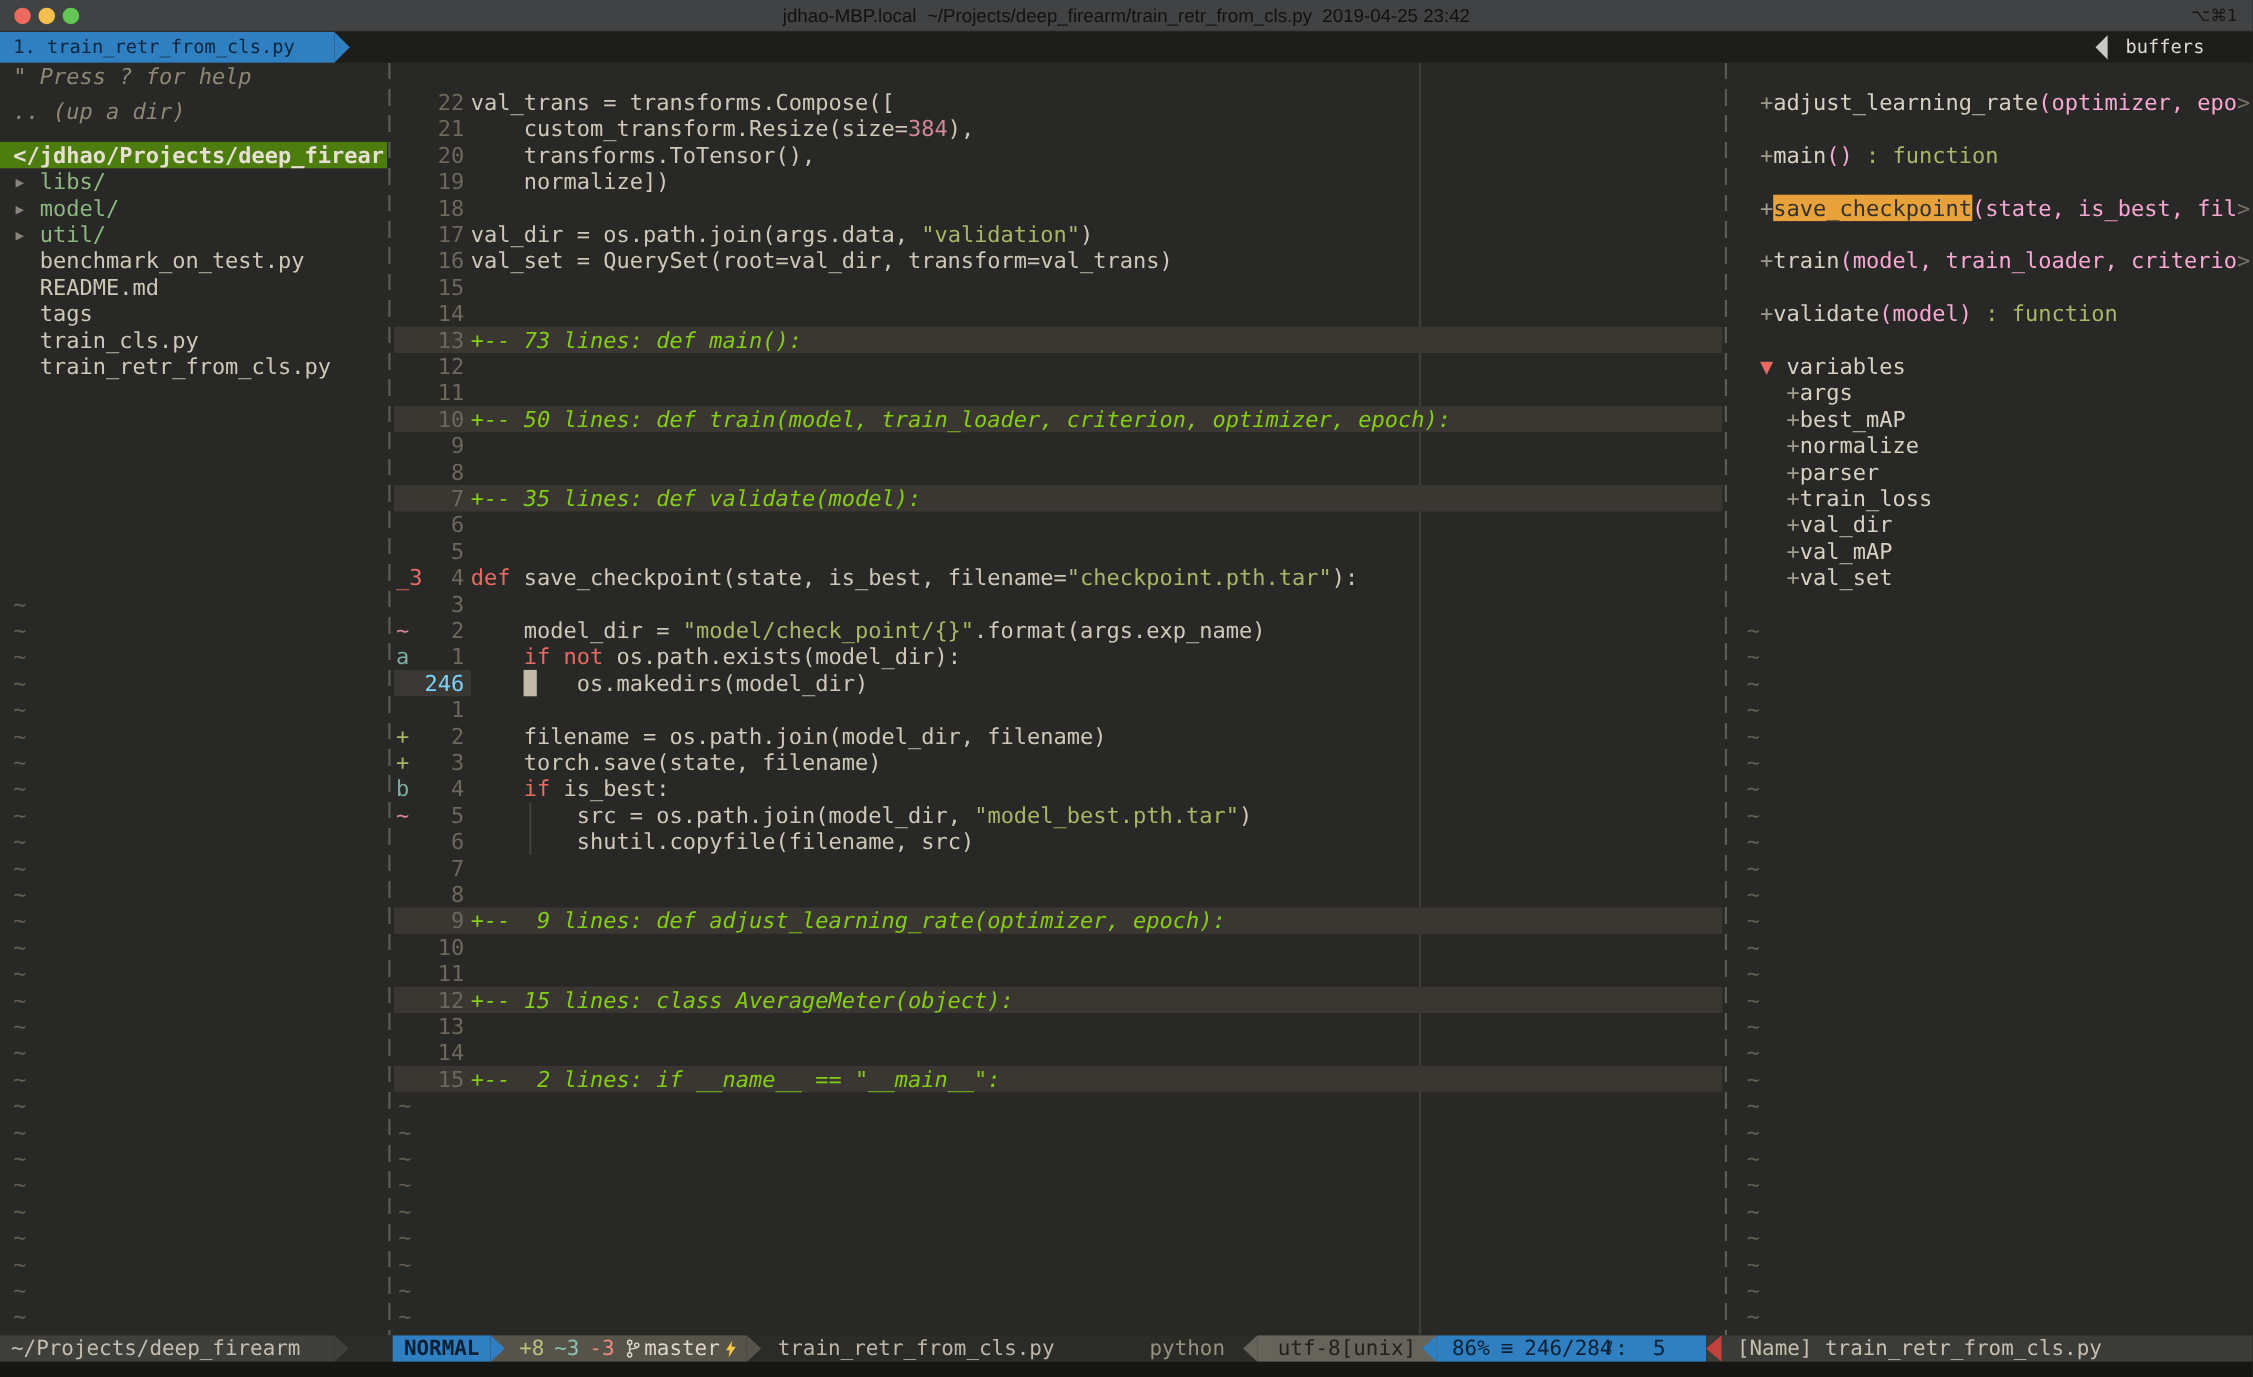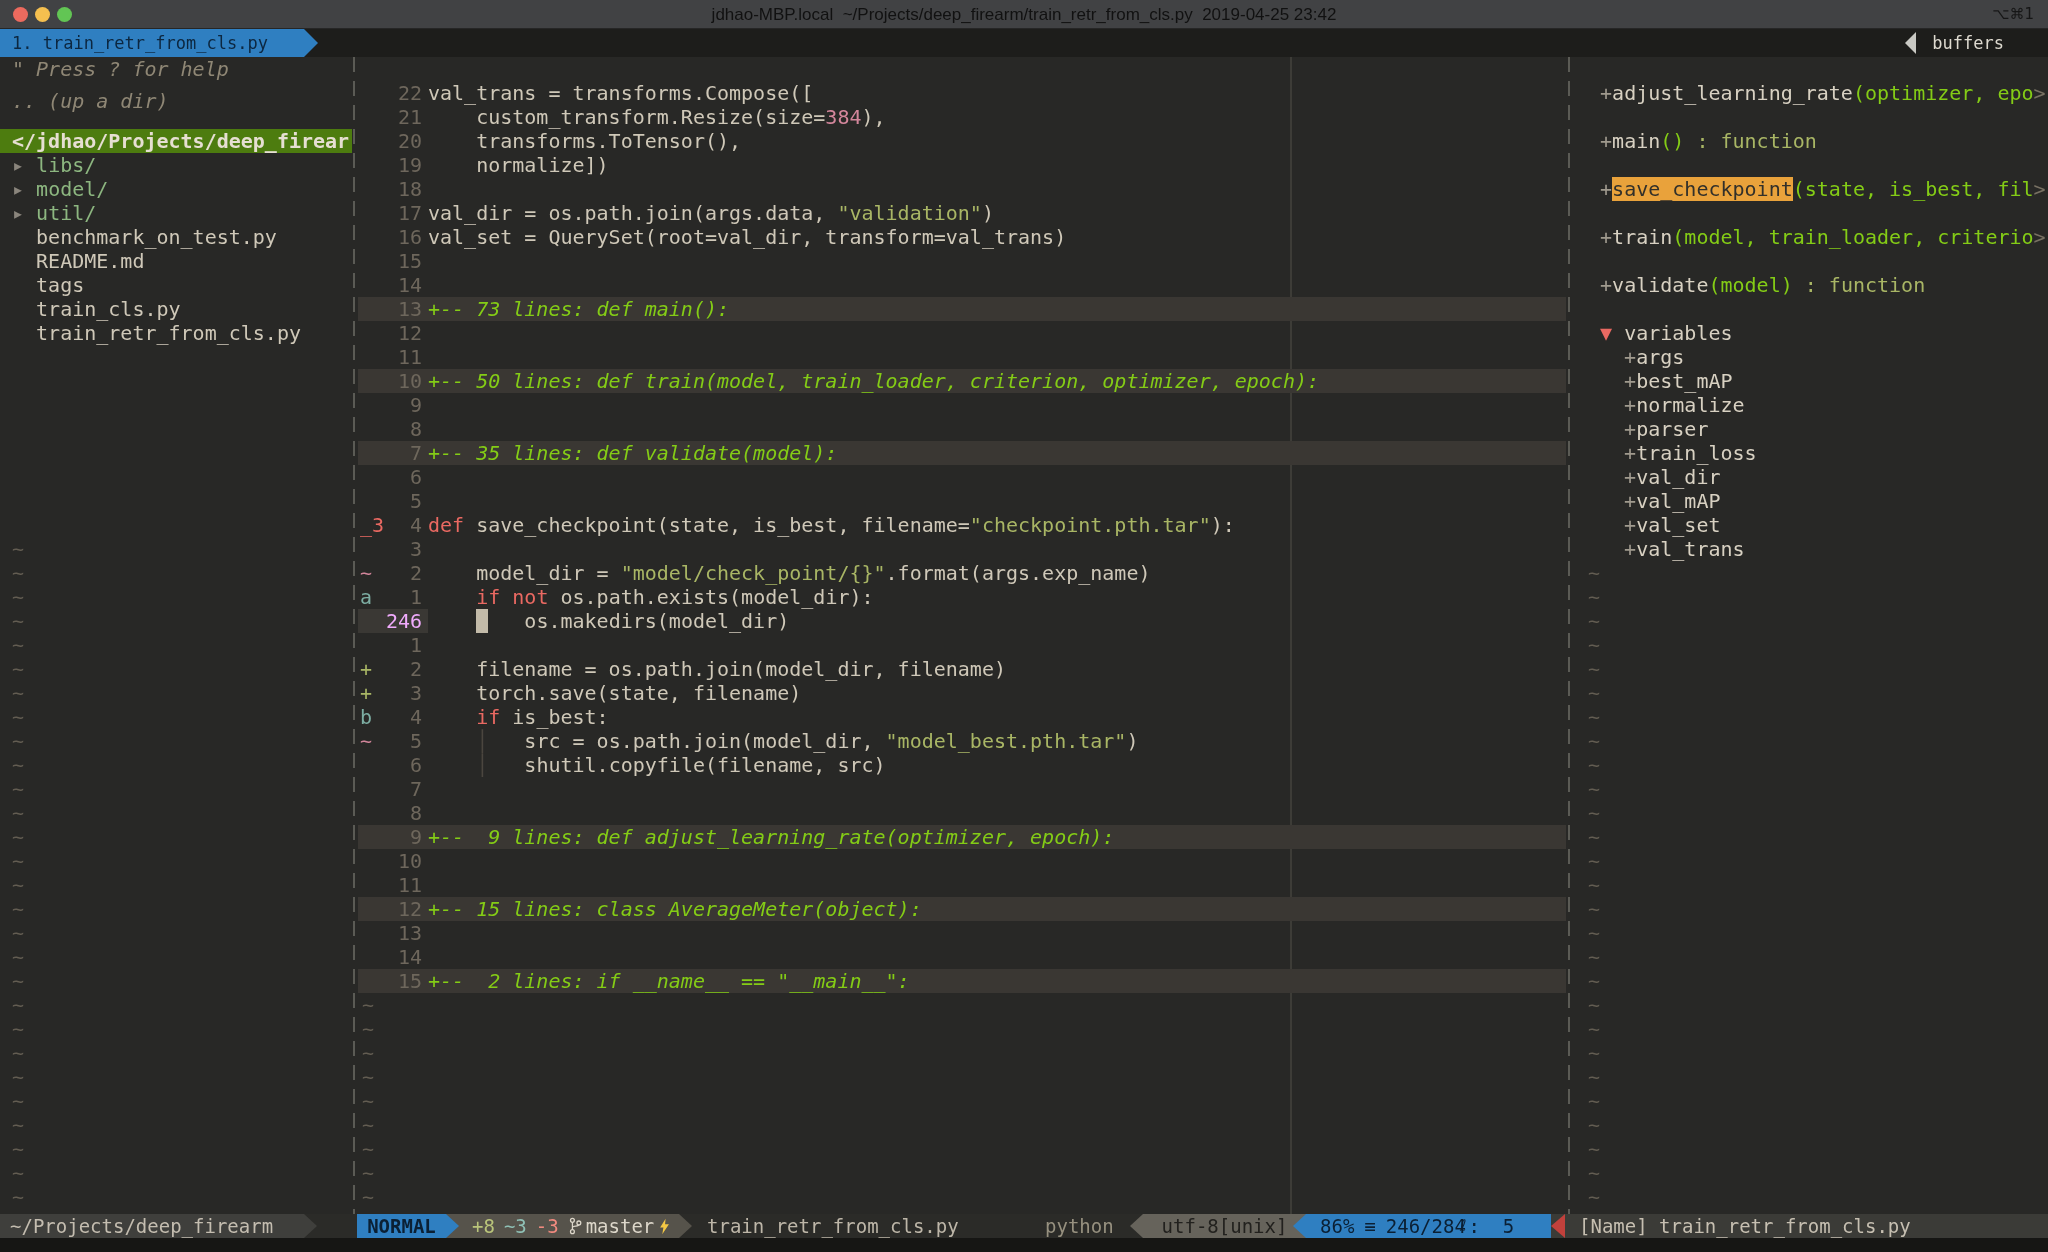--- a/index.html
+++ b/index.html
@@ -46,40 +46,40 @@
   #nerdtree .txt{left:12px}
   #codewin .txt{left:70px}
   #tagbar .txt{left:16px}
   .tilde{position:absolute;top:0;color:#635d52}
   #nerdtree .tilde{left:12px}
   #codewin .tilde{left:4px}
   #tagbar .tilde{left:16px}
 
   .sign{position:absolute;left:2px;width:22px;top:0}
   .nr{position:absolute;left:22px;width:42px;text-align:right;color:#6e675c;top:0}
-  .nr-cur{color:#f0abfc}
+  .nr-cur{color:#7dd3fc}
   .sc-red{color:#ea6962}.sc-add{color:#a9b665}.sc-chg{color:#d3869b}.sc-mark{color:#7daea3}
 
   
   .t-n{color:#cfc8b8}
   .t-c{color:#8f8775;font-style:italic}
   .t-k{color:#ea6962}
   .t-s{color:#a9b665}
   .t-num{color:#d3869b}
   .t-g{color:#4b463f}
   .t-f{color:#84cc16;font-style:italic}
   .t-cursor{background:#c3bba9}
   .t-root{color:#e6dfd2;font-weight:bold}
   .t-arr{color:#8a857c}
   .t-dir{color:#8db780}
   .t-file{color:#cfc8b8}
   .t-pre{color:#a09a8e}
   .t-tag{color:#d8d1c2}
   .t-tagcur{background:#e9a23b;color:#32302a}
-  .t-sig{color:#84cc16}
+  .t-sig{color:#f9a8d4}
   .t-trunc{color:#787163}
   .t-kind{color:#a9b665}
   .t-tri{color:#ea6962}
   .t-hdr{color:#d8d1c2}
 
   
   #statusline{position:absolute;left:0;top:1214px;width:1684px;height:24px;background:#2b2b28;font-size:19px}
   #statusline .seg{position:absolute;top:0;height:24px;line-height:24px;white-space:pre}
   #sl-path{left:0;width:304px;background:#3f3f3c;color:#c4bdb0;padding-left:10px}
   #sl-mode{left:357px;width:89px;background:#2f7fc1;color:#0b2034;font-weight:bold;text-align:center}
@@ -219,21 +219,20 @@
       <div class="row" style="top: 216px;"><span class="txt"><span class="t-pre"> +</span><span class="t-tag">validate</span><span class="t-sig">(model)</span><span class="t-kind"> : function</span></span></div>
       <div class="row" style="top: 264px;"><span class="txt"><span class="t-tri"> ▼ </span><span class="t-hdr">variables</span></span></div>
       <div class="row" style="top: 288px;"><span class="txt"><span class="t-pre">   +</span><span class="t-tag">args</span></span></div>
       <div class="row" style="top: 312px;"><span class="txt"><span class="t-pre">   +</span><span class="t-tag">best_mAP</span></span></div>
       <div class="row" style="top: 336px;"><span class="txt"><span class="t-pre">   +</span><span class="t-tag">normalize</span></span></div>
       <div class="row" style="top: 360px;"><span class="txt"><span class="t-pre">   +</span><span class="t-tag">parser</span></span></div>
       <div class="row" style="top: 384px;"><span class="txt"><span class="t-pre">   +</span><span class="t-tag">train_loss</span></span></div>
       <div class="row" style="top: 408px;"><span class="txt"><span class="t-pre">   +</span><span class="t-tag">val_dir</span></span></div>
       <div class="row" style="top: 432px;"><span class="txt"><span class="t-pre">   +</span><span class="t-tag">val_mAP</span></span></div>
       <div class="row" style="top: 456px;"><span class="txt"><span class="t-pre">   +</span><span class="t-tag">val_set</span></span></div>
-      <div class="row" style="top: 480px;"><span class="txt"><span class="t-pre">   +</span><span class="t-tag">val_trans</span></span></div>
       <div class="row" style="top: 504px;"><span class="tilde">~</span></div>
       <div class="row" style="top: 528px;"><span class="tilde">~</span></div>
       <div class="row" style="top: 552px;"><span class="tilde">~</span></div>
       <div class="row" style="top: 576px;"><span class="tilde">~</span></div>
       <div class="row" style="top: 600px;"><span class="tilde">~</span></div>
       <div class="row" style="top: 624px;"><span class="tilde">~</span></div>
       <div class="row" style="top: 648px;"><span class="tilde">~</span></div>
       <div class="row" style="top: 672px;"><span class="tilde">~</span></div>
       <div class="row" style="top: 696px;"><span class="tilde">~</span></div>
       <div class="row" style="top: 720px;"><span class="tilde">~</span></div>

